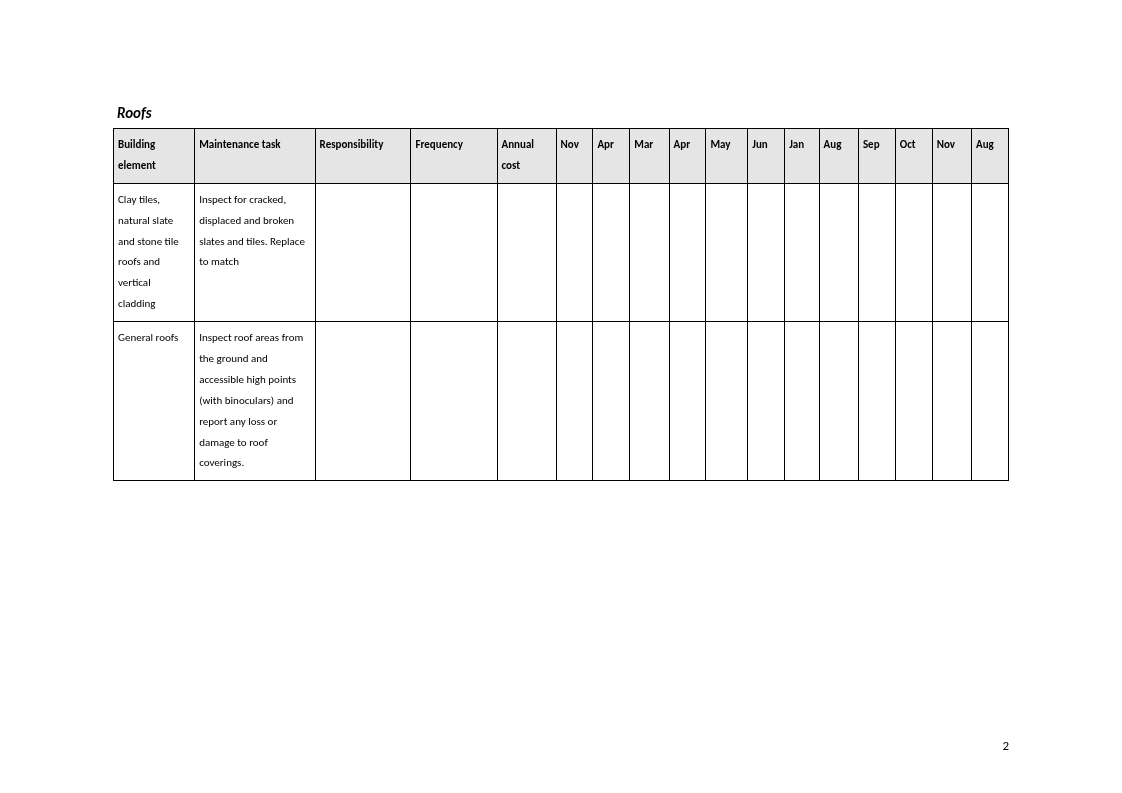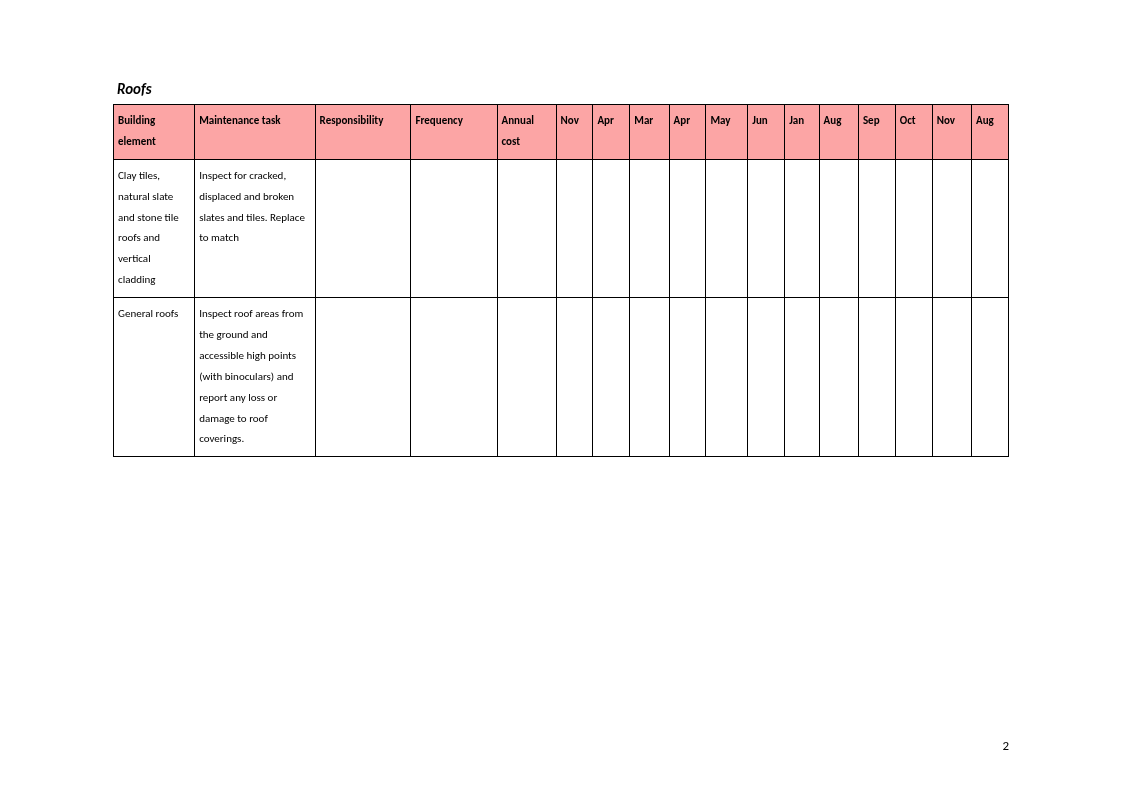--- a/index.html
+++ b/index.html
@@ -8,21 +8,21 @@
     width: 1122px;
     height: 793px;
     background: #ffffff;
     font-family: Calibri, "Segoe UI", Arial, sans-serif;
     color: #000;
     position: relative;
   }
   .page {
     position: absolute;
     left: 113px;
-    top: 80px;
+    top: 104px;
     width: 896px;
   }
   .section-title {
     font-weight: bold;
     font-style: italic;
     font-size: 15px;
     margin: 0 0 6px 4px;
   }
   table.maint {
     border-collapse: collapse;
@@ -32,21 +32,21 @@
   }
   table.maint th, table.maint td {
     border: 1px solid #000;
     padding: 6px 4px;
     vertical-align: top;
     text-align: left;
     line-height: 1.9;
     word-wrap: break-word;
   }
   table.maint th {
-    background: #fca5a5;
+    background: #e5e5e5;
     font-weight: bold;
   }
   .page-number {
     position: absolute;
     right: 113px;
     bottom: 40px;
     font-size: 13px;
   }
 </style>
 </head>

